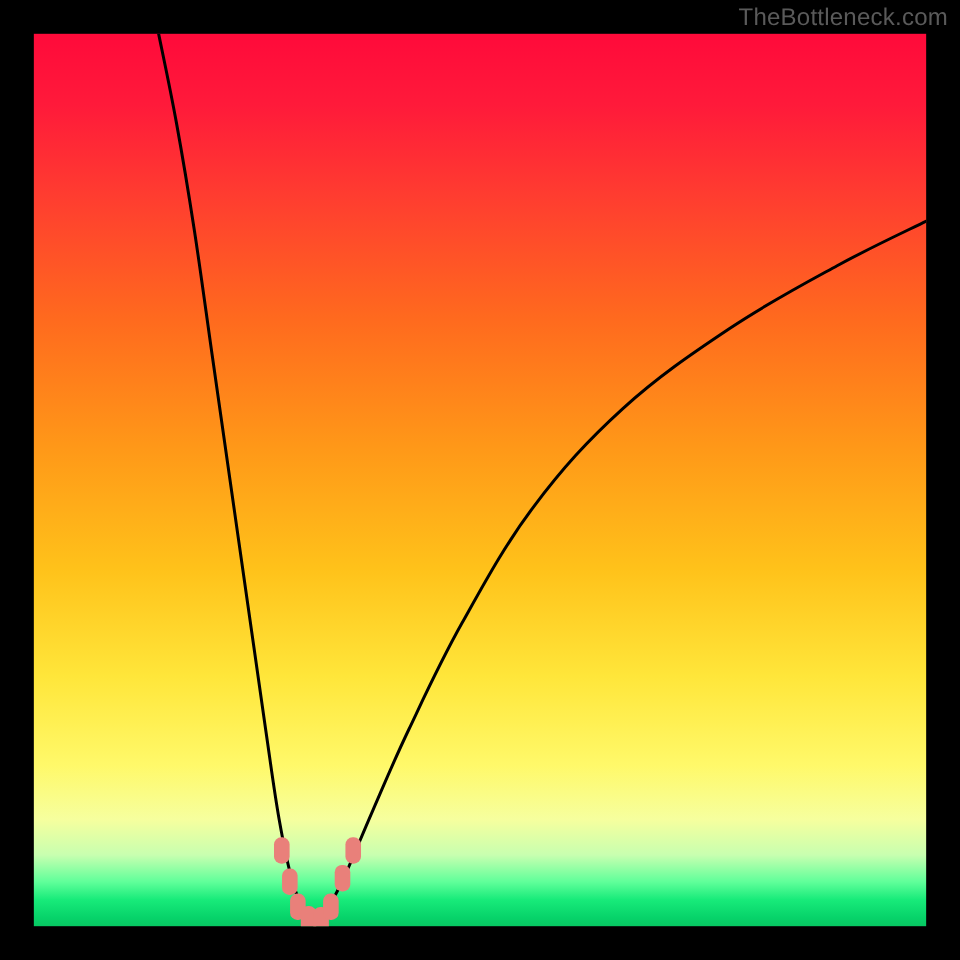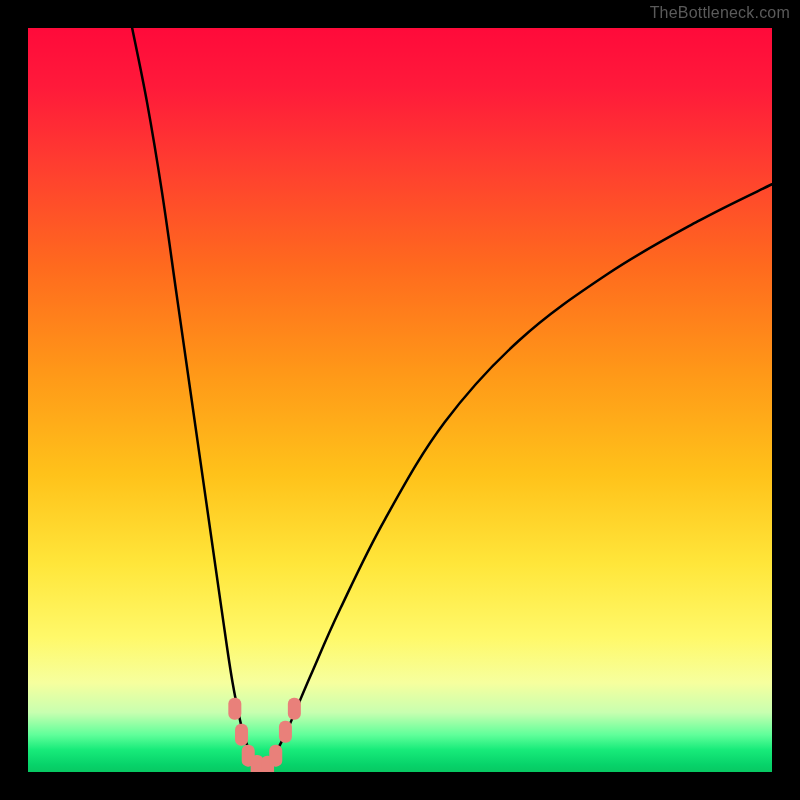--- a/index.html
+++ b/index.html
@@ -44,21 +44,21 @@
       #18eb7a 97%,
       #07d36a 99%,
       #07c862 100%
     );
   }
   .watermark {
     position: absolute;
     top: 4px;
     right: 10px;
     color: #5a5a5a;
-    font-size: 16px;
+    font-size: 20px;
     font-weight: 500;
     font-family: Arial, sans-serif;
     letter-spacing: 0.2px;
   }
   svg.curve {
     position: absolute;
     inset: 0;
   }
   .marker {
     fill: #e9807a;

